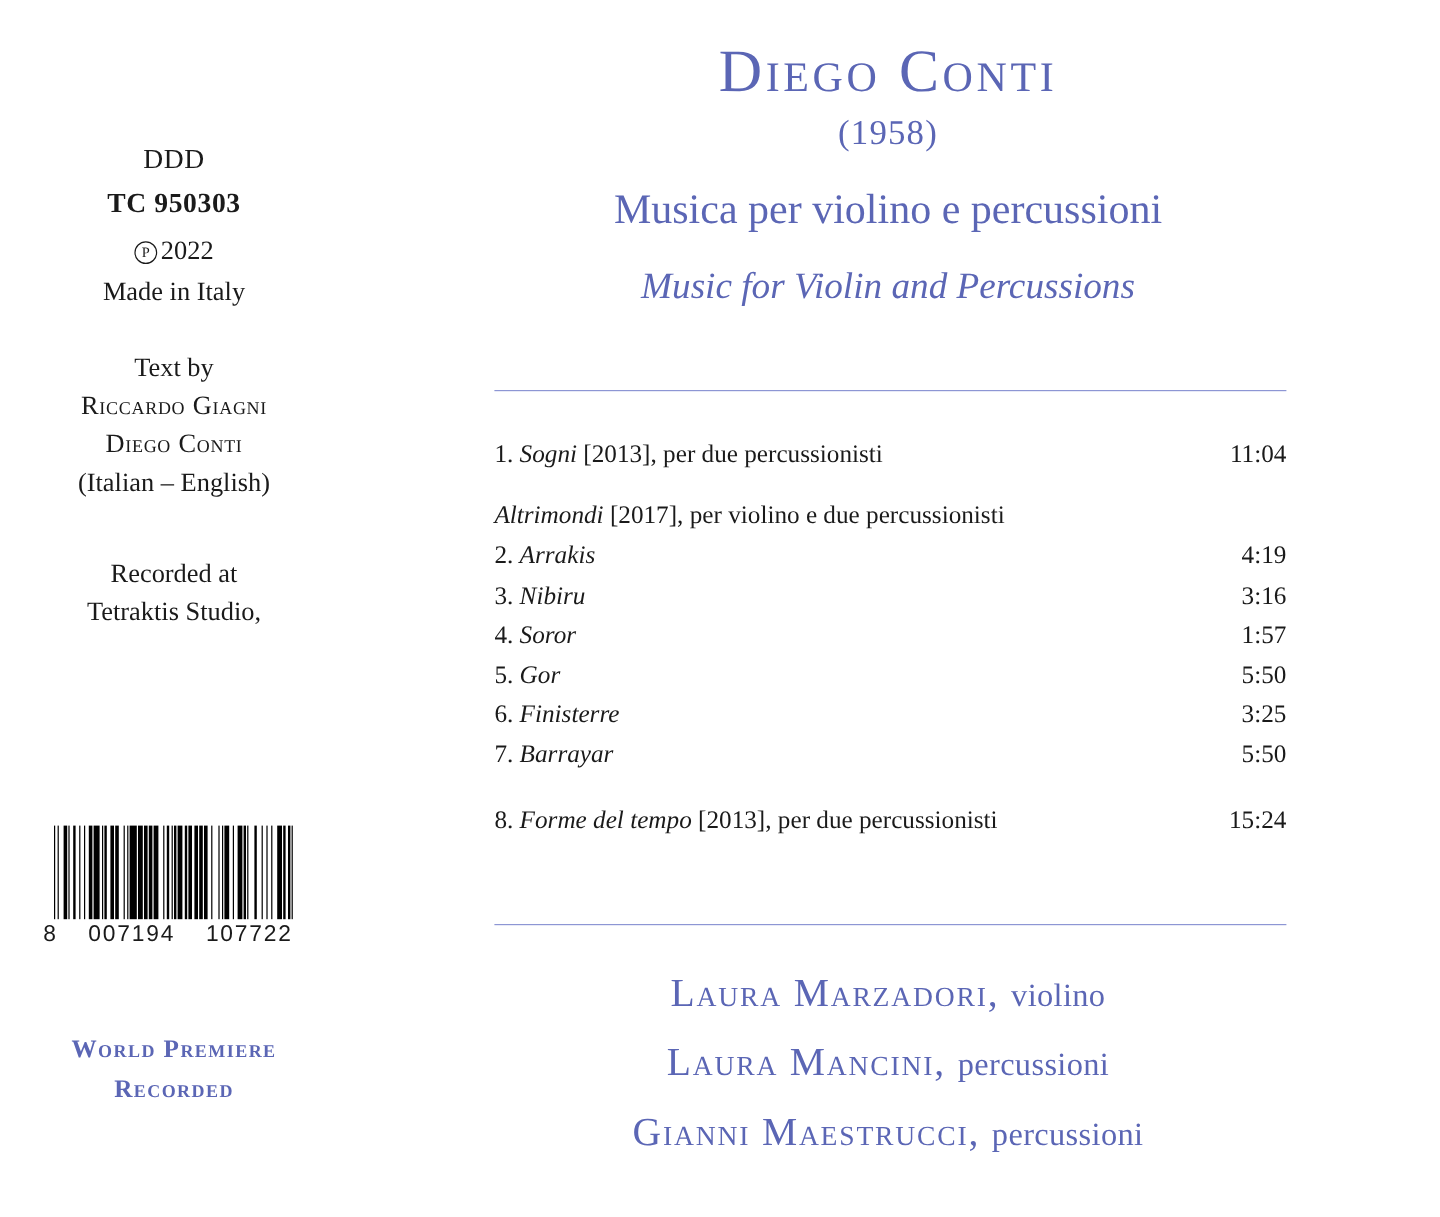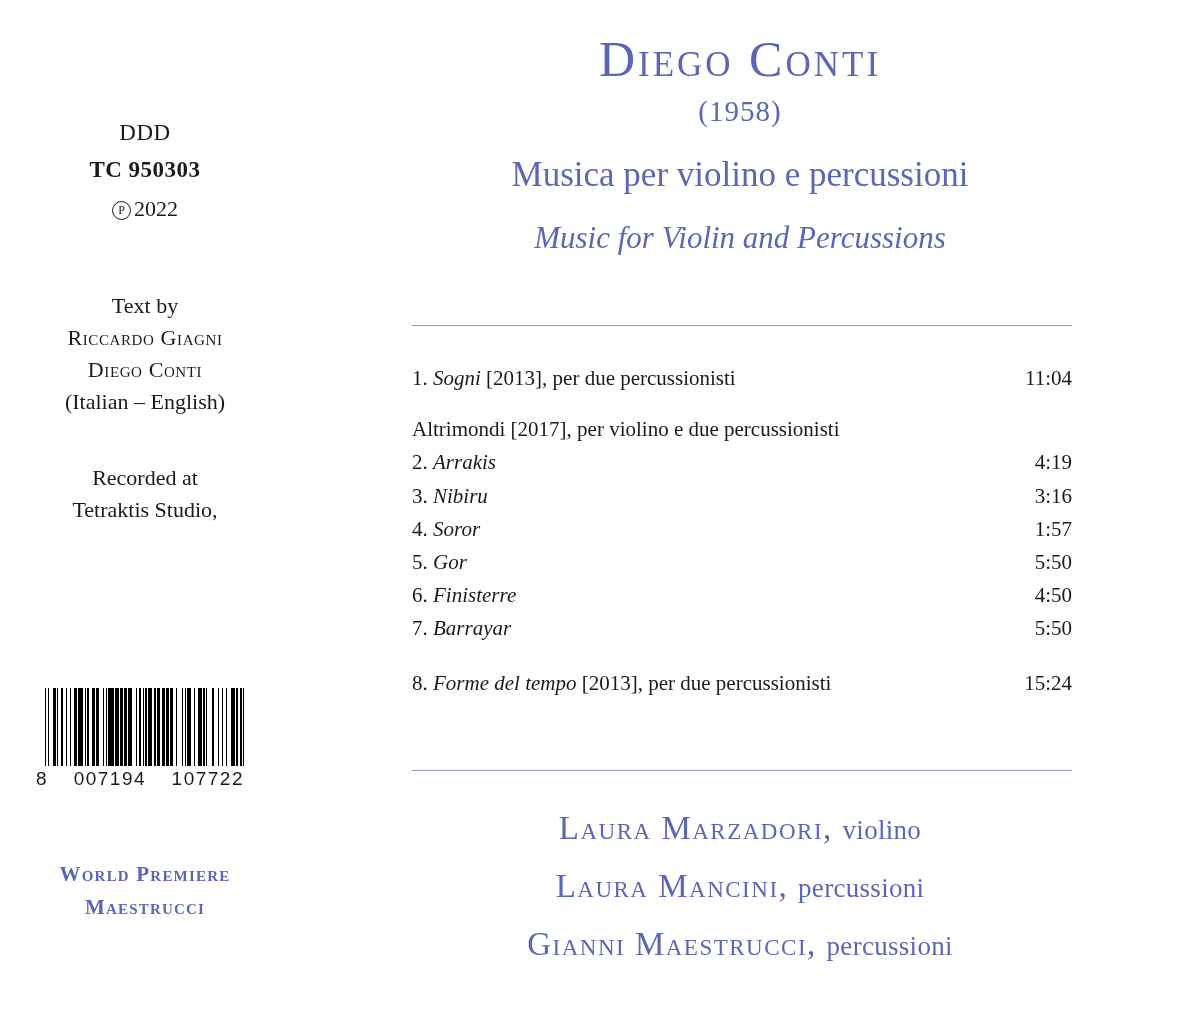--- a/index.html
+++ b/index.html
@@ -231,21 +231,21 @@
   }
   .track-title { white-space: nowrap; }
   .track-time {
     white-space: nowrap;
     font-variant-numeric: oldstyle-nums;
   }
   .group-header {
     line-height: 1.58;
     margin-top: 18px;
   }
-  .group-header .gh-title { }
+  .group-header .gh-title { font-style: italic; }
   .spacer-row { height: 22px; }
   .it { font-style: italic; margin-top: 36px; }
 
   #performers {
     position: absolute;
     left: 0;
     top: 800px;
     width: 880px;
     text-align: center;
     color: #5b66b5;
@@ -268,20 +268,21 @@
 <div id="left-column">
 
 
   <div class="left-block" id="ddd-line">DDD</div>
   <div class="left-block" id="catalog-line">TC 950303</div>
 
   <div class="left-block" id="p-line">
     <span class="p-circle">P</span><span>2022</span>
   </div>
 
+  <div class="left-block" id="made-in-line">Made in Italy</div>
 
   <div class="left-block" id="credits-block">
     <div>Text by</div>
     <div class="smallcaps">Riccardo Giagni</div>
     <div class="smallcaps">Diego Conti</div>
     <div>(Italian – English)</div>
   </div>
 
   <div class="left-block" id="recording-block">
     <div>Recorded at</div>
@@ -385,21 +386,21 @@
       </div>
     <div id="barcode-digits">
       <span>8</span>
       <span>007194</span>
       <span>107722</span>
     </div>
   </div>
 
   <div class="left-block" id="world-premiere">
     <div>World Premiere</div>
-    <div>Maestrucci</div>
+    <div>Recorded</div>
   </div>
 </div>
 
 <div id="main-column">
 
   <div id="composer-name">Diego Conti</div>
   <div id="composer-years">(1958)</div>
   <div id="album-title-it">Musica per violino e percussioni</div>
   <div id="album-title-en">Music for Violin and Percussions</div>
 
@@ -427,21 +428,21 @@
     <div class="track-row">
       <span class="track-title"><span>4.</span> <span class="it">Soror</span></span>
       <span class="track-time">1:57</span>
     </div>
     <div class="track-row">
       <span class="track-title"><span>5.</span> <span class="it">Gor</span></span>
       <span class="track-time">5:50</span>
     </div>
     <div class="track-row">
       <span class="track-title"><span>6.</span> <span class="it">Finisterre</span></span>
-      <span class="track-time">4:50</span>
+      <span class="track-time">3:25</span>
     </div>
     <div class="track-row">
       <span class="track-title"><span>7.</span> <span class="it">Barrayar</span></span>
       <span class="track-time">5:50</span>
     </div>
 
     <div class="spacer-row"></div>
 
     <div class="track-row">
       <span class="track-title"><span>8.</span> <span class="it">Forme del tempo</span><span> [2013], per due percussionisti</span></span>

